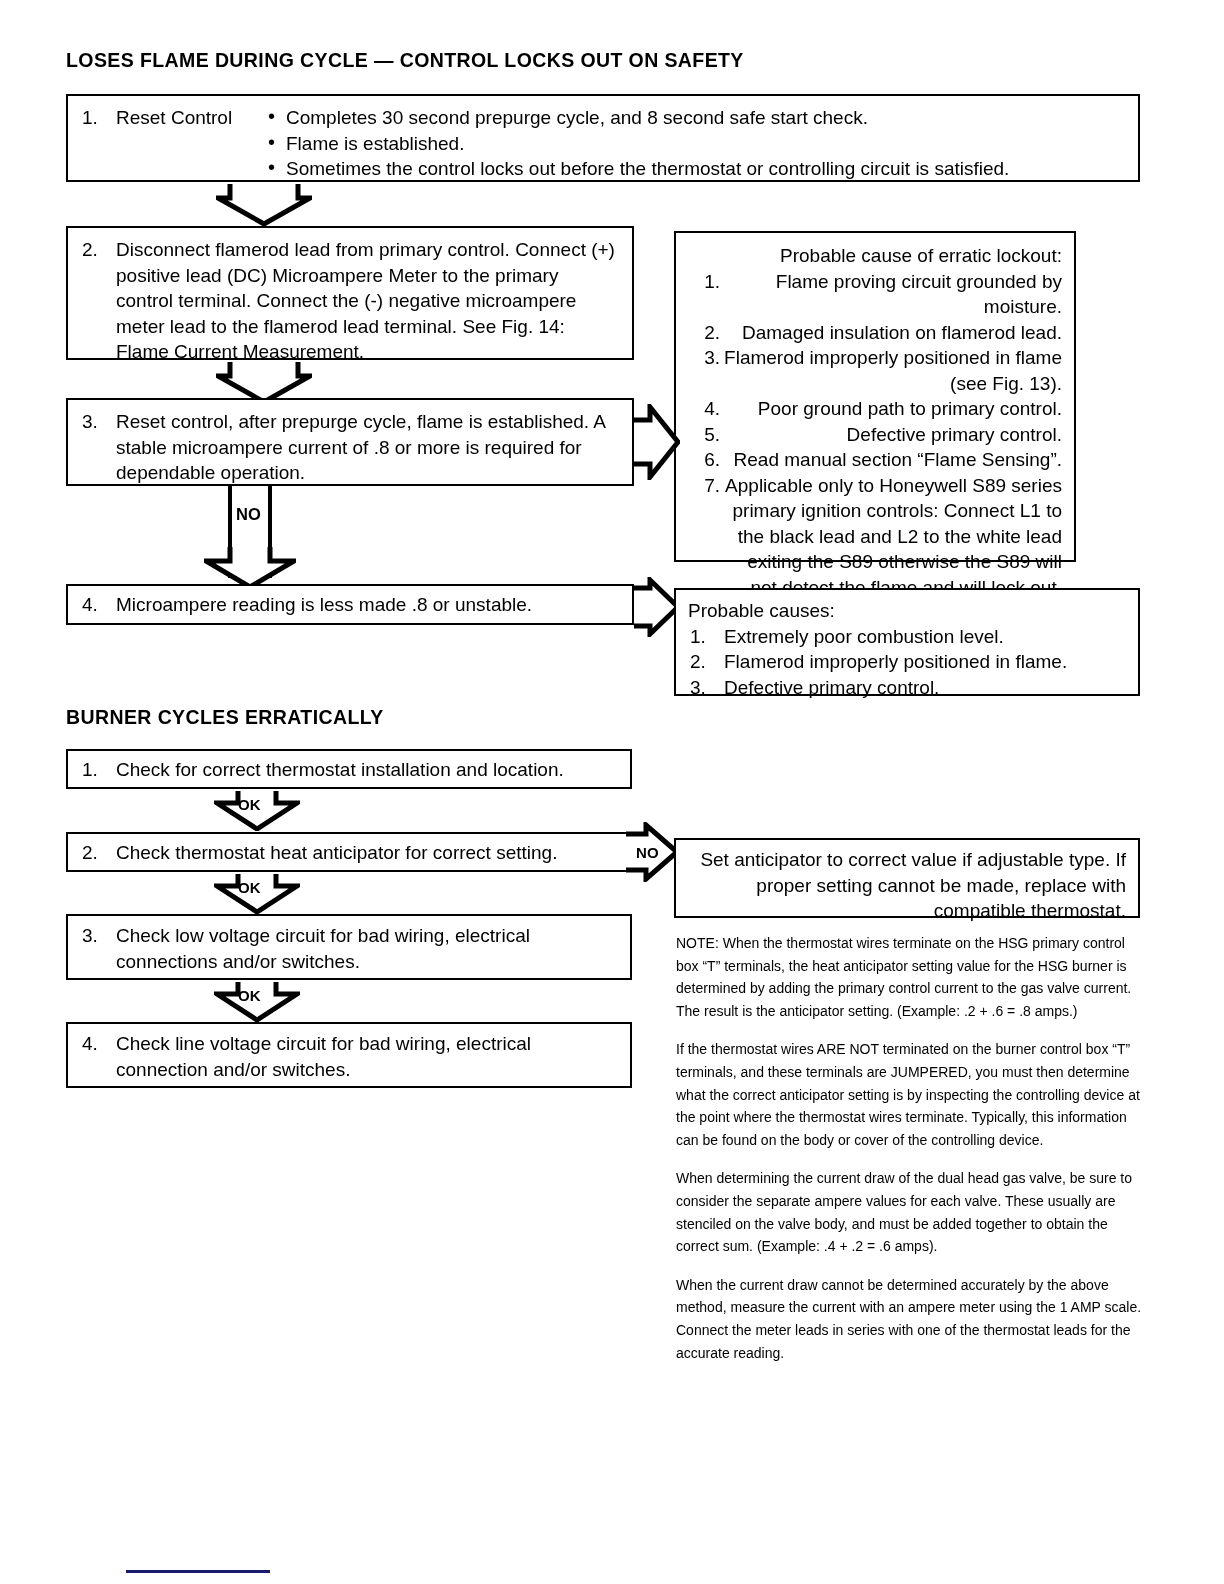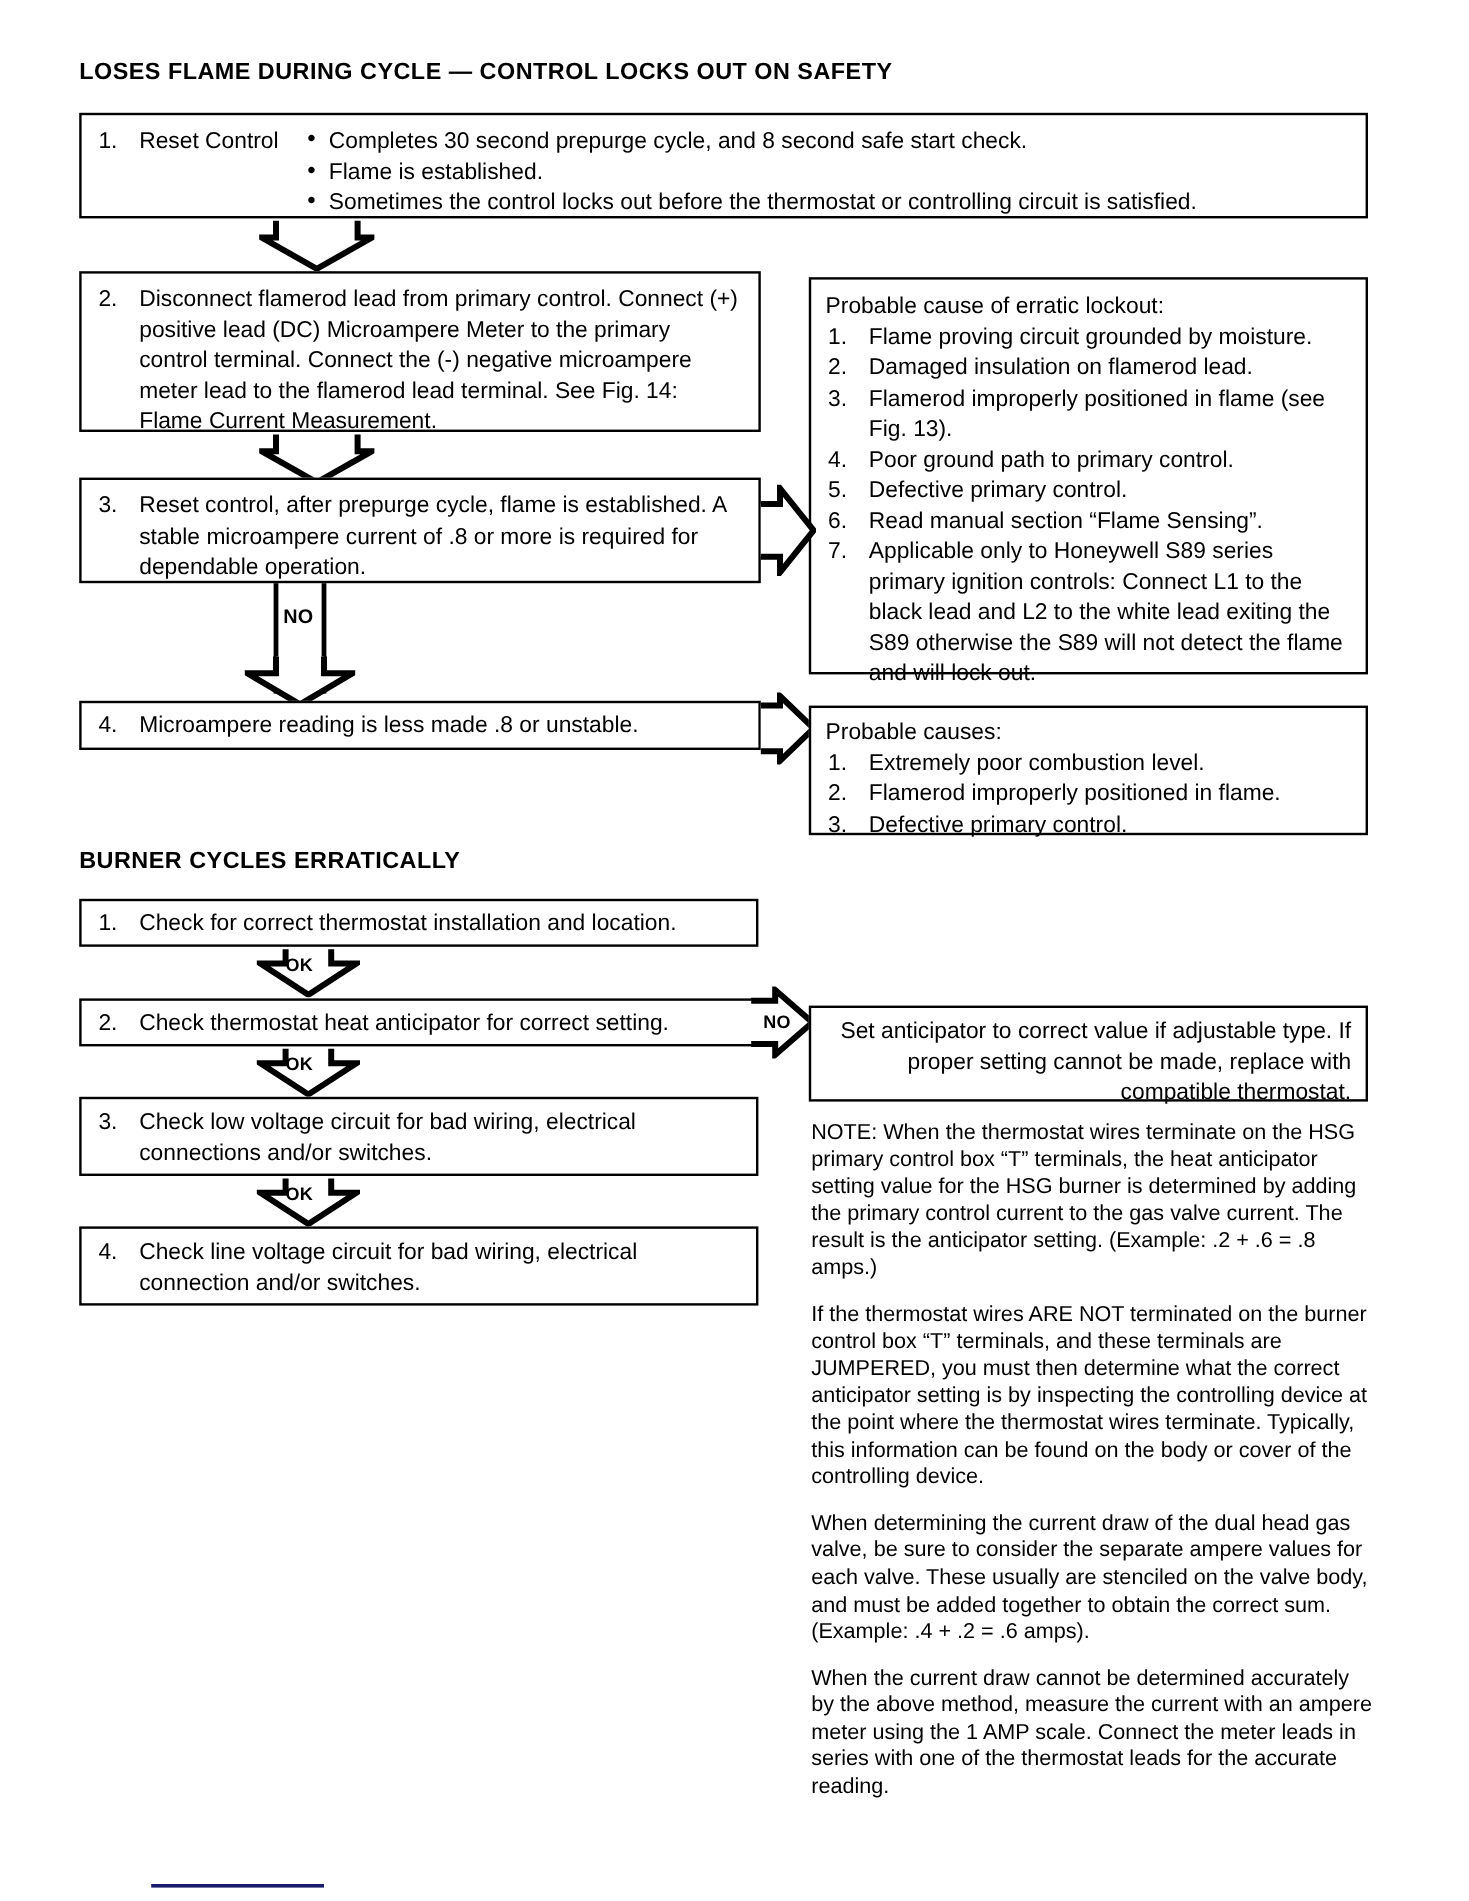--- a/index.html
+++ b/index.html
@@ -30,38 +30,38 @@
     line-height:25.5px;
   }
   .box .inner{padding:9px 12px 8px 14px;}
 
   
   .step{position:relative;padding-left:34px;}
   .step > .num{position:absolute;left:0;top:0;width:28px;}
   .step .body{display:block;}
 
   
-  .bullets{position:absolute;left:186px;top:9px;right:12px;}
+  .bullets{position:absolute;left:198px;top:9px;right:12px;}
   .bullet{position:relative;padding-left:20px;}
   .bullet:before{
     content:"\2022";position:absolute;left:2px;top:-1px;font-size:20px;line-height:25.5px;
   }
 
   
   .olist{margin:0;padding:0;list-style:none;}
   .olist li{position:relative;padding-left:36px;}
   .olist li .n{position:absolute;left:2px;top:0;width:30px;}
   .lead{margin:0 0 0 0;}
 
   .it{}
 
   
   .note{
     position:absolute;
-    font-size:18px;
+    font-size:14px;
     line-height:22.6px;
     width:470px;
   }
   .note p{margin:0 0 16px 0;}
   .note p:last-child{margin-bottom:0;}
 
   
   .arrow-down{position:absolute;}
   .arrow-right{position:absolute;}
   .arrow-down svg,.arrow-right svg{display:block;}
@@ -118,21 +118,21 @@
       </div>
     </div>
   </div>
 
   <div class="arrow-down" style="left:216px;top:360px;">
     <svg width="96" height="44" viewBox="0 0 96 44">
       <path d="M14 2 L14 16 L2 16 L48 42 L94 16 L82 16 L82 2" fill="#fff" stroke="#000" stroke-width="5" stroke-linejoin="miter"></path>
     </svg>
   </div>
 
-  <div class="box" style="left:674px;top:231px;width:466px;height:331px;">
+  <div class="box" style="left:674px;top:231px;width:402px;height:331px;text-align:right;">
     <div class="inner" style="padding:10px 12px 8px 12px;">
       <div class="lead">Probable cause of erratic lockout:</div>
       <ul class="olist">
         <li><span class="n">1.</span><span>Flame proving circuit grounded by moisture.</span></li>
         <li><span class="n">2.</span><span>Damaged insulation on flamerod lead.</span></li>
         <li><span class="n">3.</span><span>Flamerod improperly positioned in flame (see Fig. 13).</span></li>
         <li><span class="n">4.</span><span>Poor ground path to primary control.</span></li>
         <li><span class="n">5.</span><span>Defective primary control.</span></li>
         <li><span class="n">6.</span><span>Read manual section “Flame Sensing”.</span></li>
         <li><span class="n">7.</span><span>Applicable only to Honeywell S89 series primary ignition controls: Connect L1 to the black lead and L2 to the white lead exiting the S89 otherwise the S89 will not detect the flame and will lock out.</span></li>

